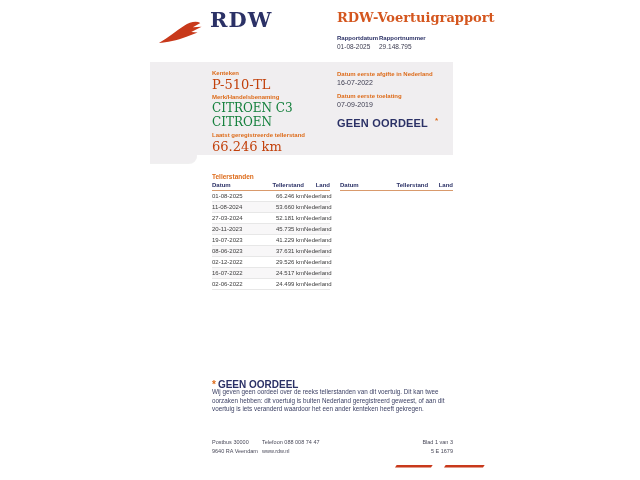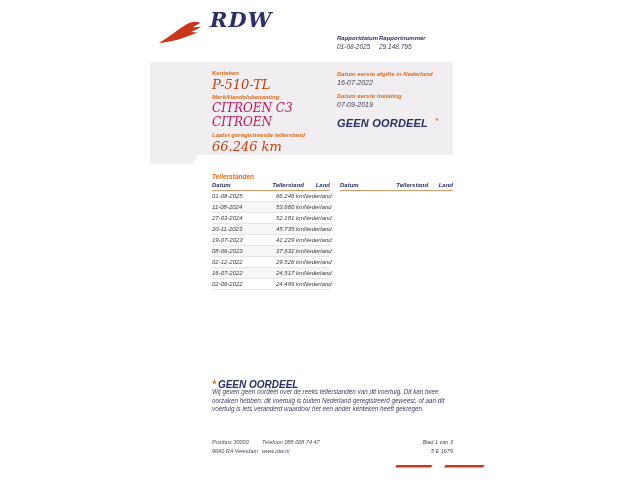--- a/index.html
+++ b/index.html
@@ -4,21 +4,20 @@
 <style>
   * { margin: 0; padding: 0; box-sizing: border-box; }
   html, body { background: #ffffff; }
   #canvas {
     position: relative;
     width: 640px; height: 468px;
     background: #ffffff;
     overflow: hidden;
     font-family: "Liberation Sans", sans-serif;
     color: #2b3166;
-    font-style: italic;
   }
   .abs { position: absolute; }
 
   
   #logo-bird { left: 157px; top: 17px; width: 48px; height: 30px; }
   #logo-text {
     left: 210px; top: 7px;
     font-family: "DejaVu Serif", serif;
     font-size: 21px; font-weight: bold; letter-spacing: 1px;
     color: #2b3166;
@@ -47,21 +46,21 @@
     border-bottom-right-radius: 8px;
     box-shadow: 0 1px 0 rgba(0,0,0,0.06);
   }
   .field-label { font-size: 6px; font-weight: bold; color: #dd6b1a; }
   .field-value-lg {
     font-family: "DejaVu Serif", serif;
     font-size: 13px; color: #c2410c;
   }
   .field-value-md {
     font-family: "DejaVu Serif", serif;
-    font-size: 12px; color: #be185d;
+    font-size: 12px; color: #15803d;
   }
   .field-value-sm { font-size: 7px; color: #3c3c50; }
 
   #kenteken-label    { left: 212px; top: 70px; }
   #kenteken-value    { left: 212px; top: 77px; }
   #merk-label        { left: 212px; top: 94px; }
   #merk-line1        { left: 212px; top: 101px; }
   #merk-line2        { left: 212px; top: 115px; }
   #teller-label      { left: 212px; top: 132px; }
   #teller-value      { left: 212px; top: 139px; }
@@ -124,20 +123,21 @@
 <body>
 
 <div id="canvas">
 
   <svg id="logo-bird" class="abs" viewBox="0 0 60 38" xmlns="http://www.w3.org/2000/svg">
     <path fill="#c8391b" d="M2 33 C14 26 24 17 34 11 C41 6.5 49 4.5 54.5 7.5 L45 13 L56 12.5 L43 19 L51 19.5 L37 25 C25 30 12 32 2 33 Z"></path>
     <path fill="#c8391b" d="M28 20 L40 16 L34 23 Z"></path>
   </svg>
   <div id="logo-text" class="abs">RDW</div>
 
+  <div id="report-title" class="abs">RDW-Voertuigrapport</div>
   <div id="meta-date-label" class="abs meta-label">Rapportdatum</div>
   <div id="meta-num-label" class="abs meta-label">Rapportnummer</div>
   <div id="meta-date-value" class="abs meta-value">01-08-2025</div>
   <div id="meta-num-value" class="abs meta-value">29.148.795</div>
 
   <div id="summary-card" class="abs"></div>
   <div id="summary-tab" class="abs"></div>
 
   <div id="kenteken-label" class="abs field-label">Kenteken</div>
   <div id="kenteken-value" class="abs field-value-lg">P-510-TL</div>

